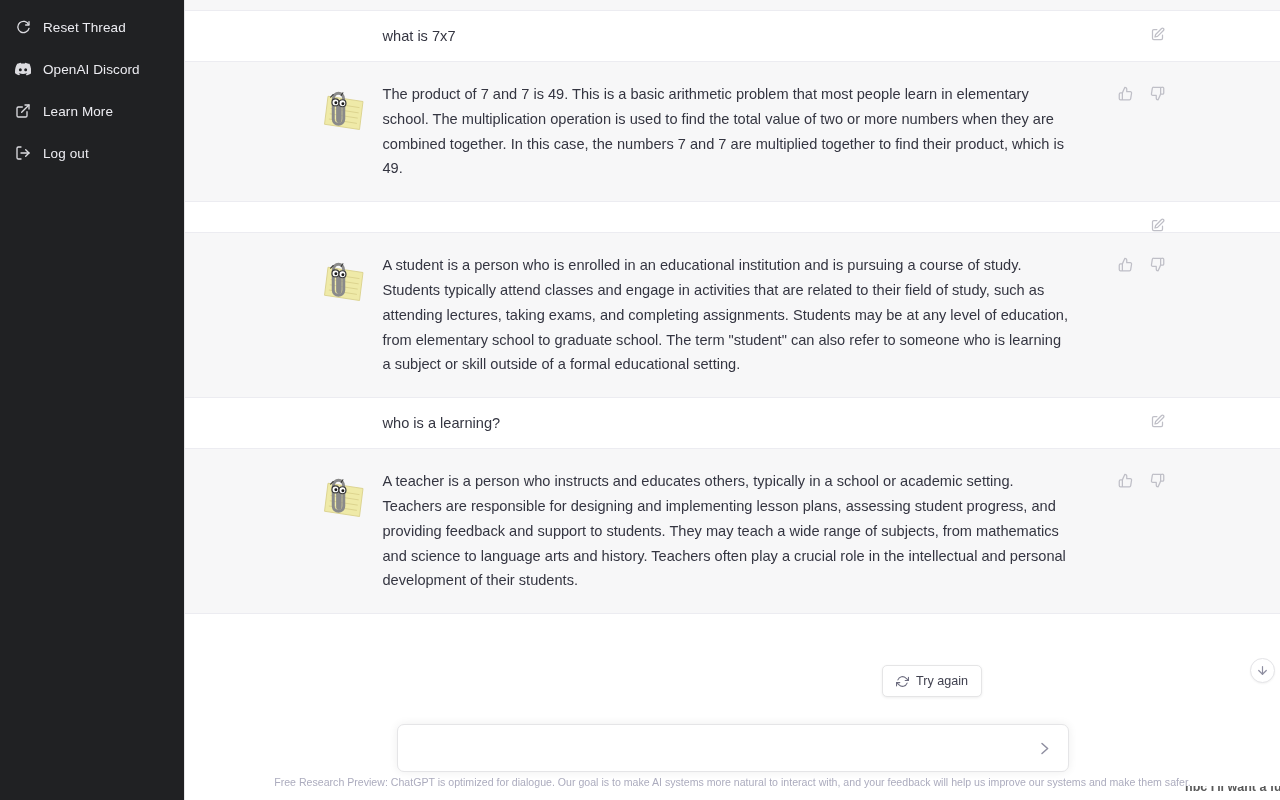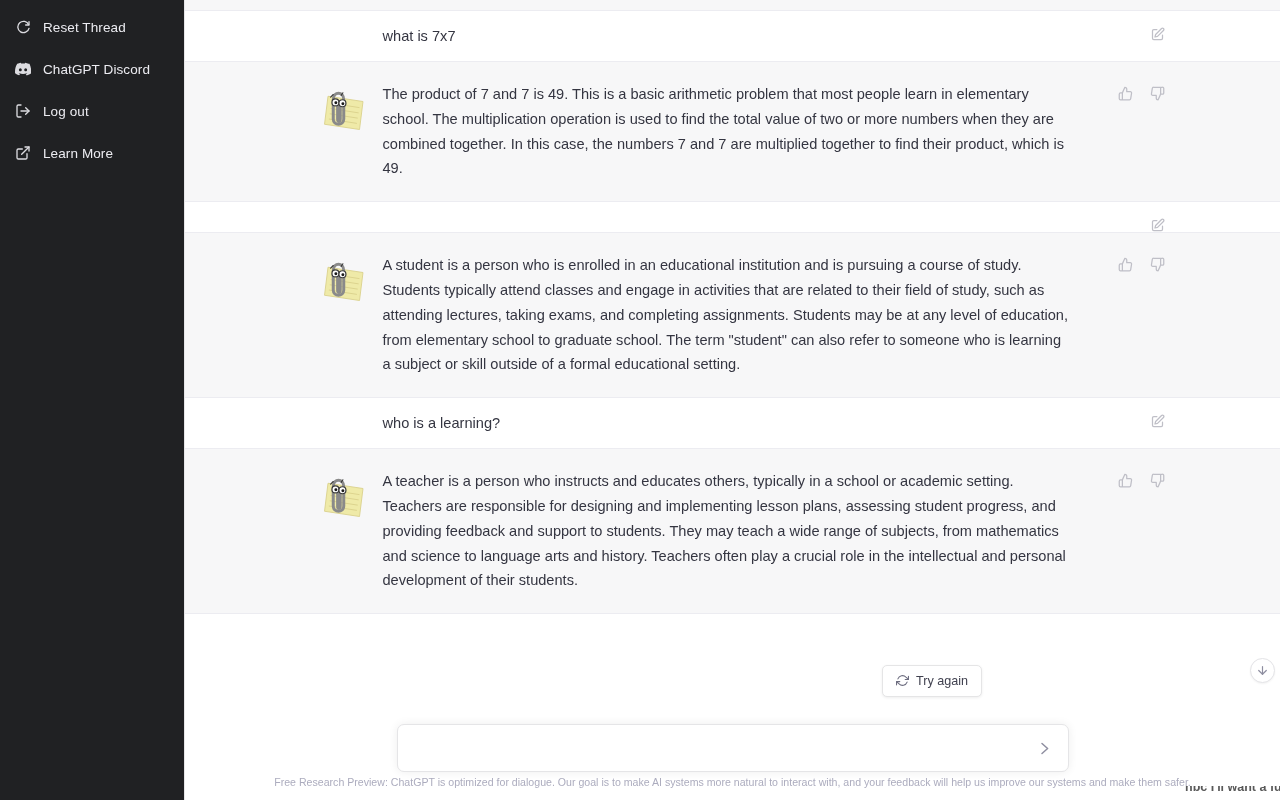--- a/index.html
+++ b/index.html
@@ -79,21 +79,21 @@
     color:#bfbfc7;
   }
   .act-btn svg { width:15px; height:15px; display:block; }
 
   
   .top-stub { height:11px; background:#f7f7f8; border-bottom:1px solid #ececf1; }
 
   
   .try-again {
     position:absolute; left:697px; top:665px; z-index:40;
-    display:flex; align-items:flex-start; gap:7px;
+    display:flex; align-items:flex-end; gap:7px;
     padding:8px 13px; border:1px solid #e5e5e6; border-radius:5px;
     background:#ffffff; box-shadow:0 1px 3px rgba(0,0,0,.07);
     font-size:12.6px; color:#40414f; cursor:pointer; white-space:nowrap;
   }
   .try-again svg { width:13px; height:13px; display:block; color:#6e6e80; }
 
   
   .scroll-btn {
     position:absolute; right:5px; top:658px; z-index:40;
     width:25px; height:25px; border-radius:50%;
@@ -166,43 +166,43 @@
       <span class="menu-label">Reset Thread</span>
     </div>
 
 
     <div class="menu-item">
       <span class="ico">
         <svg viewBox="0 0 24 19" fill="currentColor">
           <path d="M20.3 1.6A19.8 19.8 0 0 0 15.4.1a.07.07 0 0 0-.08.04c-.2.38-.44.87-.6 1.26a18.3 18.3 0 0 0-5.47 0A12 12 0 0 0 8.6.14.08.08 0 0 0 8.52.1a19.7 19.7 0 0 0-4.9 1.5.07.07 0 0 0-.3.03C.3 6.5-.2 11.2.1 15.9c0 .02.02.04.04.06a19.9 19.9 0 0 0 6 3 .08.08 0 0 0 .08-.03c.46-.63.87-1.3 1.22-2a.07.07 0 0 0-.04-.1 13 13 0 0 1-1.87-.9.07.07 0 0 1 0-.12l.37-.29a.07.07 0 0 1 .08 0 14.2 14.2 0 0 0 12.06 0 .07.07 0 0 1 .08 0l.37.3a.07.07 0 0 1 0 .11c-.6.35-1.22.65-1.87.9a.07.07 0 0 0-.4.1c.36.7.77 1.36 1.22 2a.08.08 0 0 0 .8.03 19.8 19.8 0 0 0 6-3 .07.07 0 0 0 .04-.06c.36-5.42-.6-10.1-2.55-14.27a.06.06 0 0 0-.03-.03zM8.02 13.04c-1.18 0-2.16-1.08-2.16-2.42 0-1.33.96-2.42 2.16-2.42 1.21 0 2.18 1.1 2.16 2.42 0 1.34-.96 2.42-2.16 2.42zm7.98 0c-1.18 0-2.15-1.08-2.15-2.42 0-1.33.95-2.42 2.15-2.42 1.22 0 2.18 1.1 2.16 2.42 0 1.34-.94 2.42-2.16 2.42z"></path>
         </svg>
       </span>
-      <span class="menu-label">ChatGPT Discord</span>
+      <span class="menu-label">OpenAI Discord</span>
+    </div>
+
+    <div class="menu-item">
+      <span class="ico">
+        <svg viewBox="0 0 24 24" fill="none" stroke="currentColor" stroke-width="2" stroke-linecap="round" stroke-linejoin="round">
+          <path d="M18 13v6a2 2 0 0 1-2 2H5a2 2 0 0 1-2-2V8a2 2 0 0 1 2-2h6"></path>
+          <polyline points="15 3 21 3 21 9"></polyline>
+            <line x1="10" y1="14" x2="21" y2="3"></line>
+        </svg>
+      </span>
+      <span class="menu-label">Learn More</span>
     </div>
 
     <div class="menu-item">
       <span class="ico">
         <svg viewBox="0 0 24 24" fill="none" stroke="currentColor" stroke-width="2" stroke-linecap="round" stroke-linejoin="round">
           <path d="M9 21H5a2 2 0 0 1-2-2V5a2 2 0 0 1 2-2h4"></path>
           <polyline points="16 17 21 12 16 7"></polyline>
             <line x1="21" y1="12" x2="9" y2="12"></line>
         </svg>
       </span>
       <span class="menu-label">Log out</span>
-    </div>
-
-    <div class="menu-item">
-      <span class="ico">
-        <svg viewBox="0 0 24 24" fill="none" stroke="currentColor" stroke-width="2" stroke-linecap="round" stroke-linejoin="round">
-          <path d="M18 13v6a2 2 0 0 1-2 2H5a2 2 0 0 1-2-2V8a2 2 0 0 1 2-2h6"></path>
-          <polyline points="15 3 21 3 21 9"></polyline>
-            <line x1="10" y1="14" x2="21" y2="3"></line>
-        </svg>
-      </span>
-      <span class="menu-label">Learn More</span>
     </div>
   </nav>
 
   <main class="main">
     <div class="thread">
 
       <div class="top-stub"></div>
 
       <div class="row user">
         <div class="row-inner">

